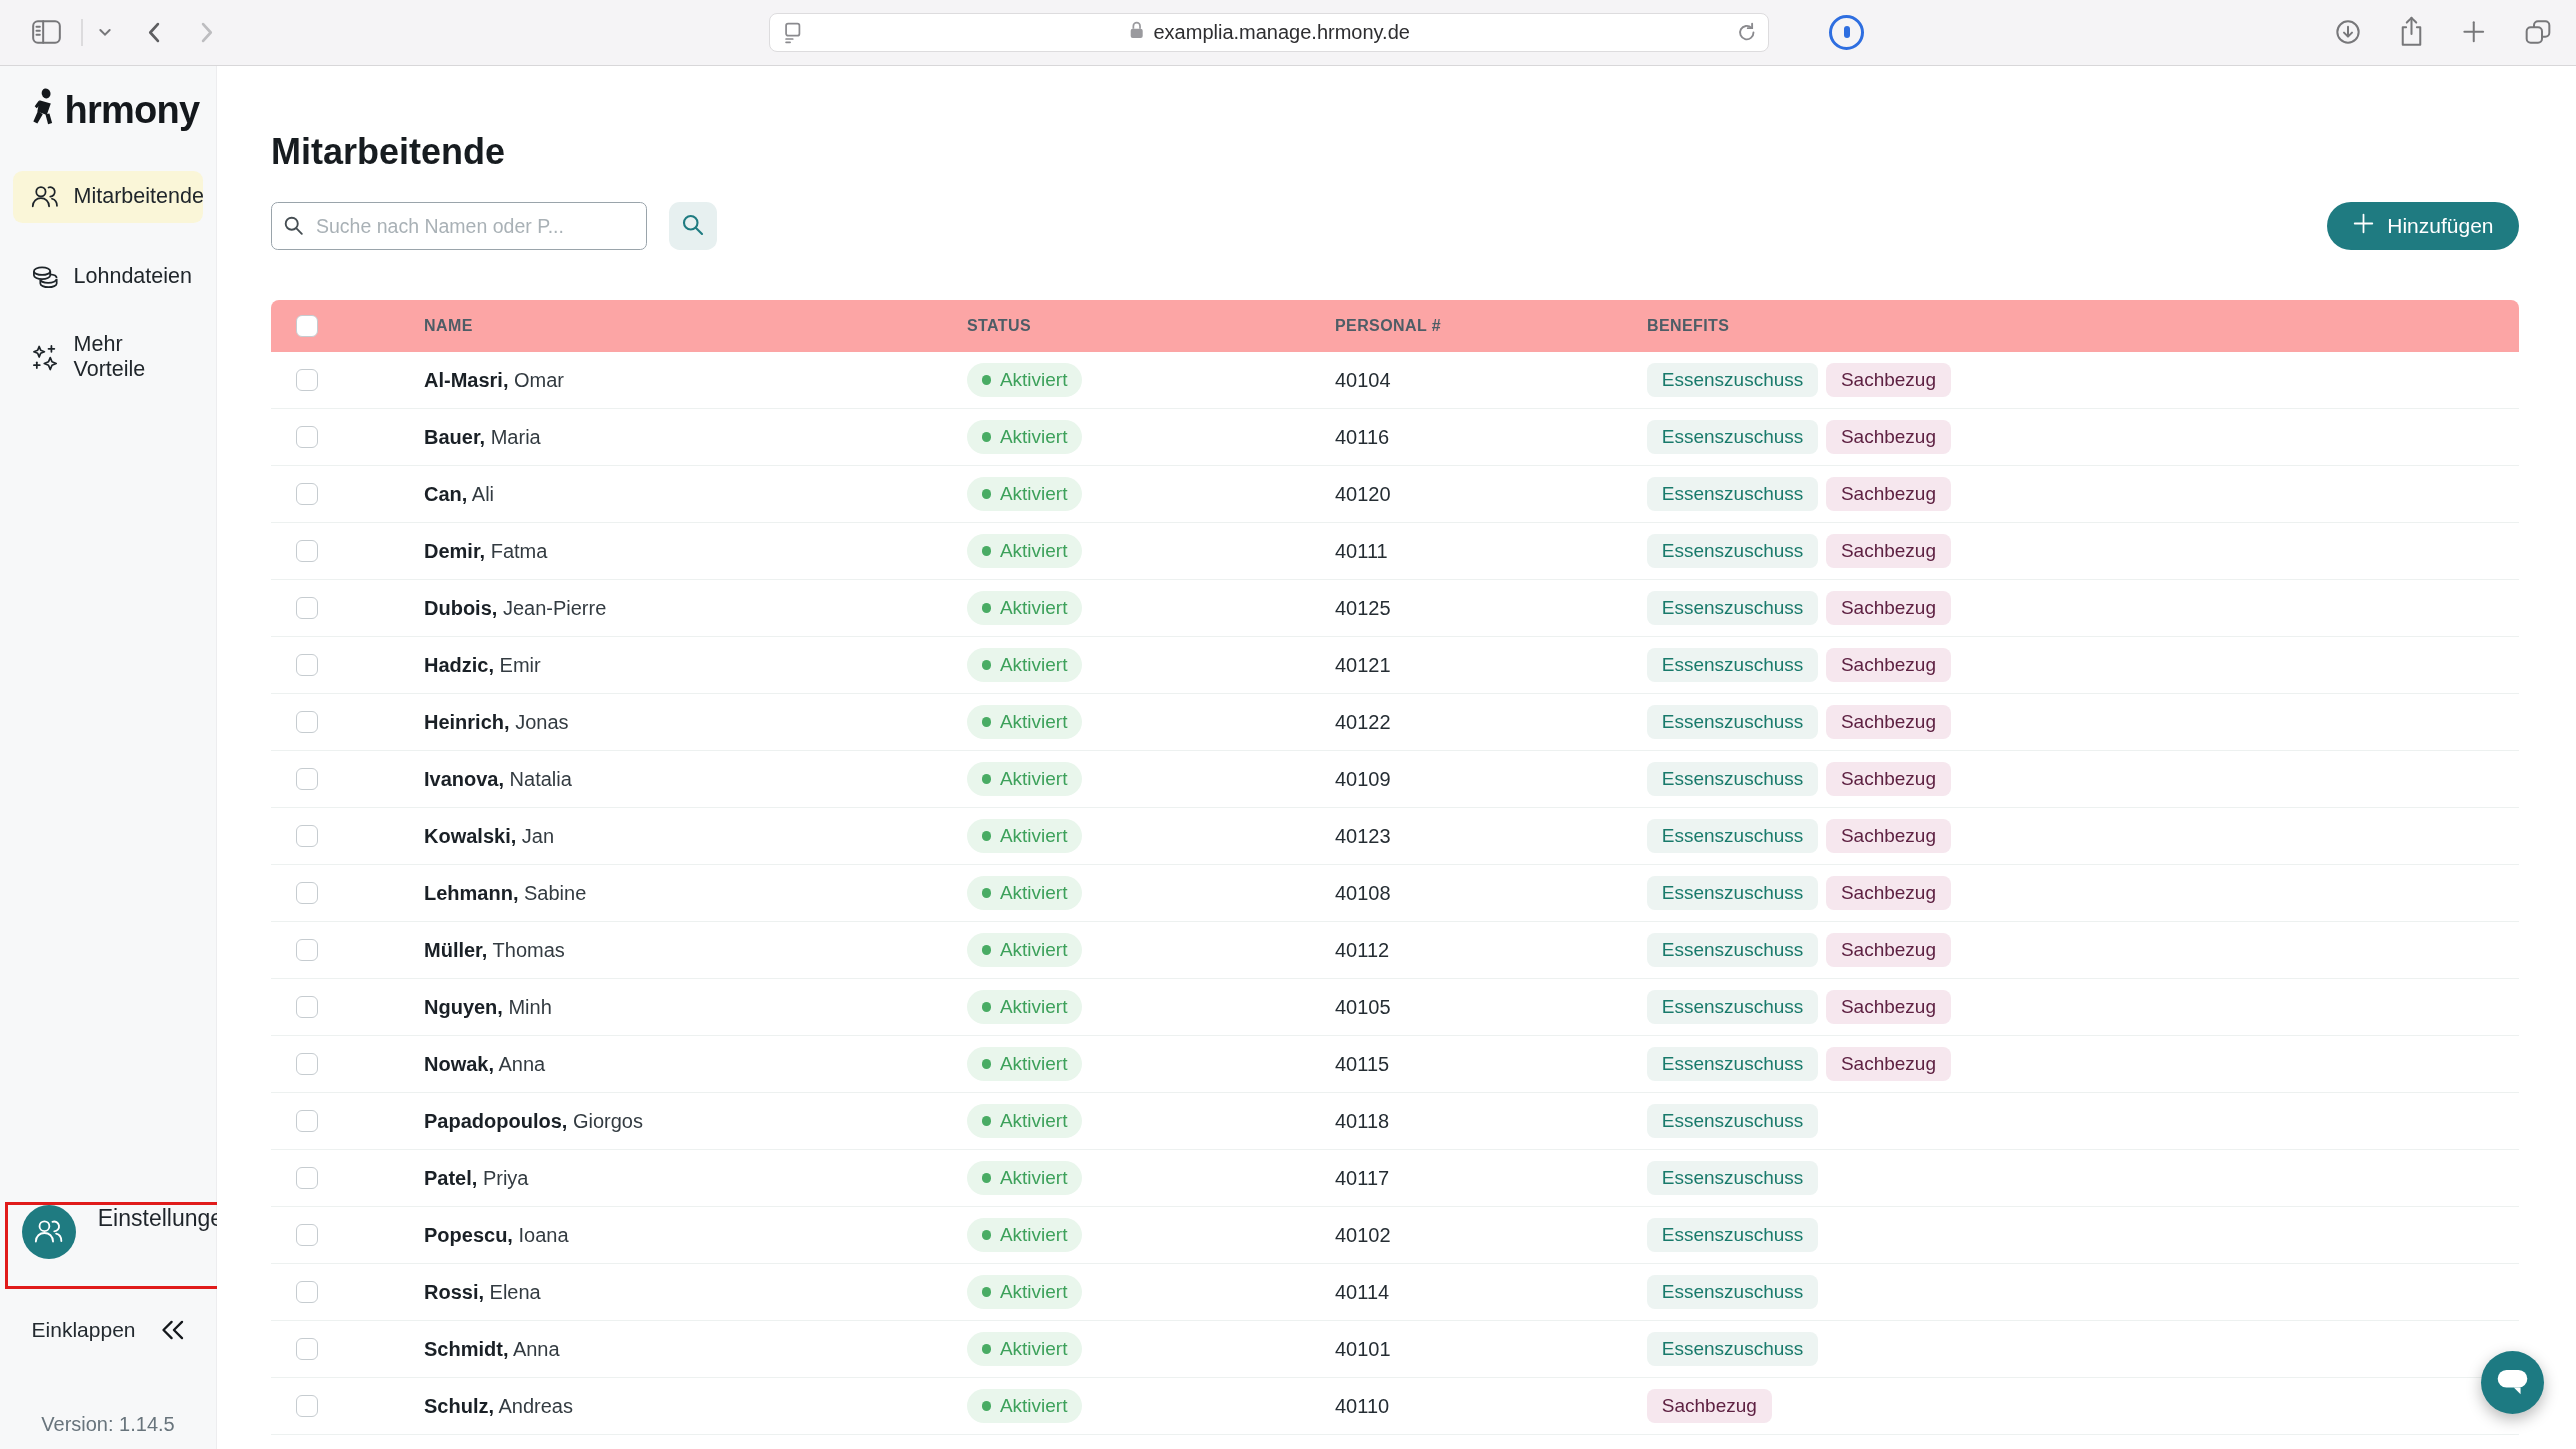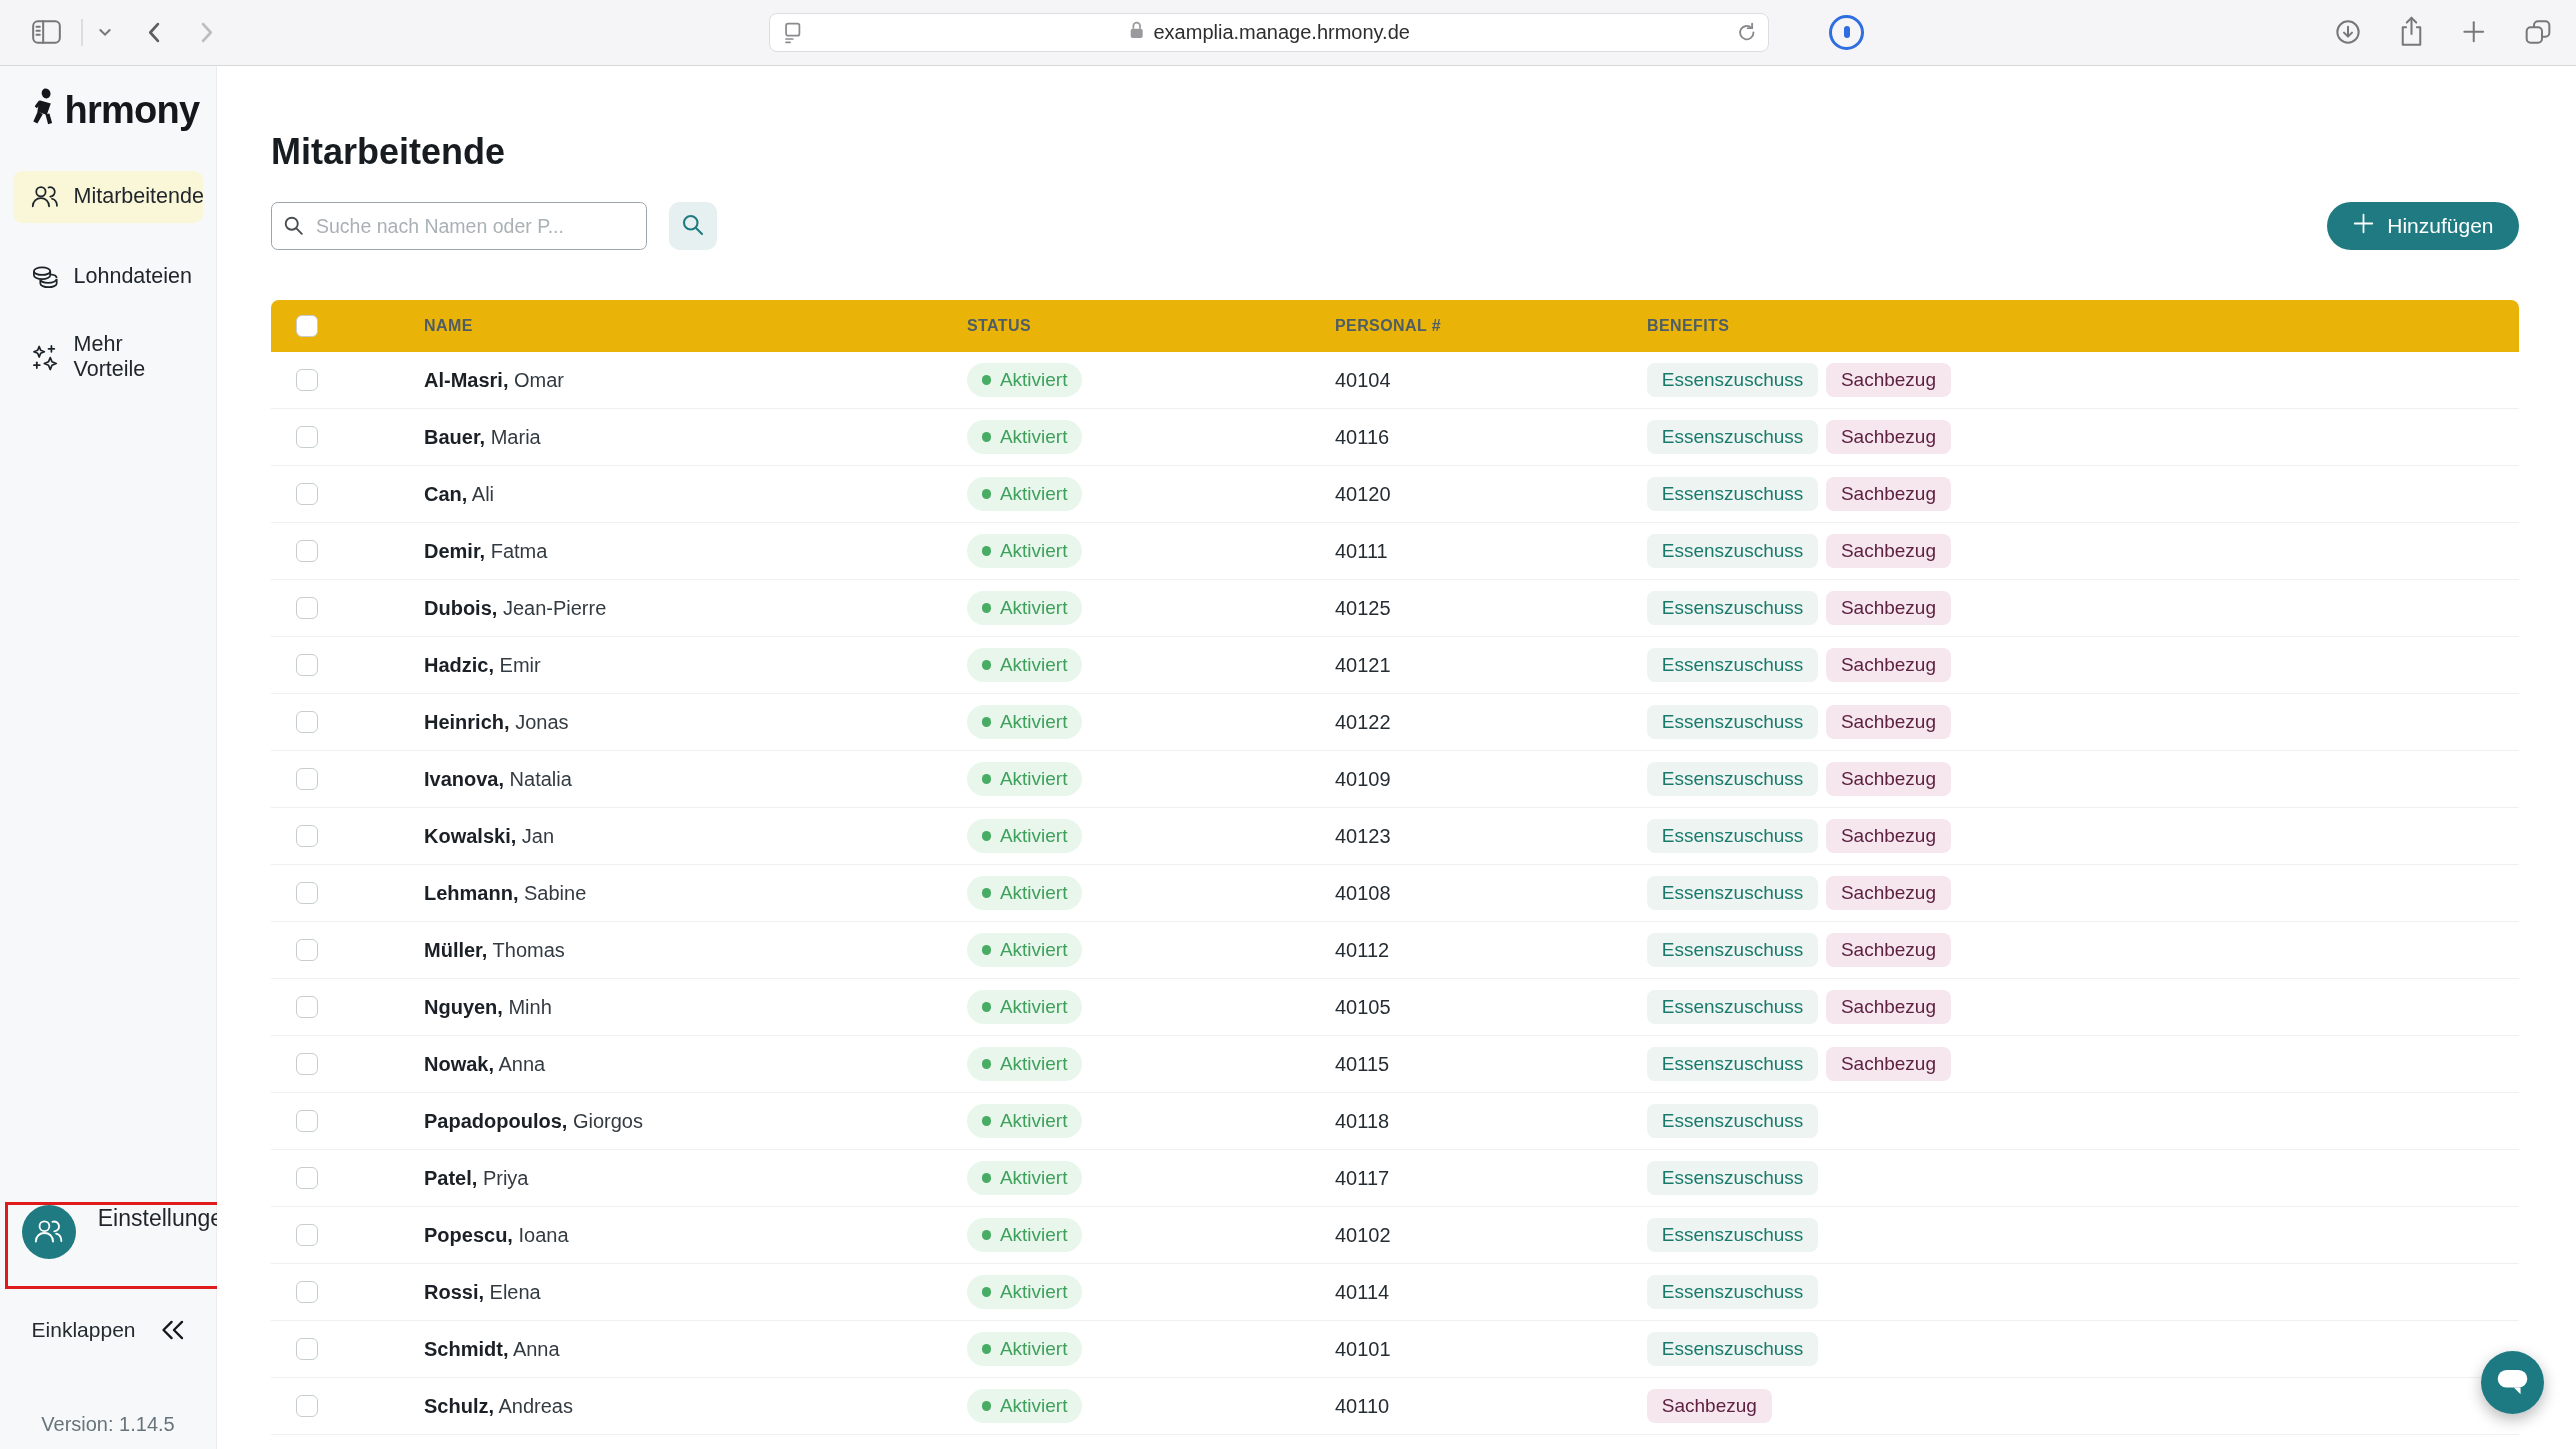--- a/index.html
+++ b/index.html
@@ -69,21 +69,21 @@
     padding:0 17px 0 44px;font-size:19.5px;color:#20262B;outline:none;font-family:inherit;}
   .search-input::placeholder{color:#A9B1B6;}
   .search-btn{width:48px;height:48px;margin-left:22px;border:none;background:#E7F0F0;border-radius:10.7px;
     display:flex;align-items:center;justify-content:center;color:var(--accent);cursor:pointer;}
   .add-btn{margin-left:auto;height:48px;padding:0 25.5px;border:none;border-radius:24px;background:var(--accent);
     color:#fff;font-size:21px;font-family:inherit;display:flex;align-items:center;gap:12px;cursor:pointer;}
 
   
   .table{margin-top:50px;}
   .thead,.trow{display:grid;grid-template-columns:153px 543px 368px 312px 1fr;align-items:center;}
-  .thead{height:52px;background:#eab308;border-radius:8px 8px 0 0;
+  .thead{height:52px;background:#fca5a5;border-radius:8px 8px 0 0;
     font-size:16px;font-weight:bold;letter-spacing:0.4px;color:#4E5D66;}
   .trow{height:57px;border-bottom:1.3px solid #EDF1F0;font-size:20px;}
   .cell-check{padding-left:25px;}
   .checkbox{display:block;width:22px;height:22px;border:1.3px solid #C6CCD0;border-radius:6px;background:#fff;cursor:pointer;}
   .cell-name{color:#333B41;}
   .cell-name .ln{color:#1A2026;}
   .status-pill{display:inline-flex;align-items:center;gap:8.7px;padding:6px 14.8px;border-radius:17.4px;
     background:var(--status-green-bg);color:var(--status-green);font-size:19px;}
   .status-pill .dot{width:9.4px;height:9.4px;border-radius:50%;background:var(--status-dot);}
   .cell-personal{color:#252D33;}

